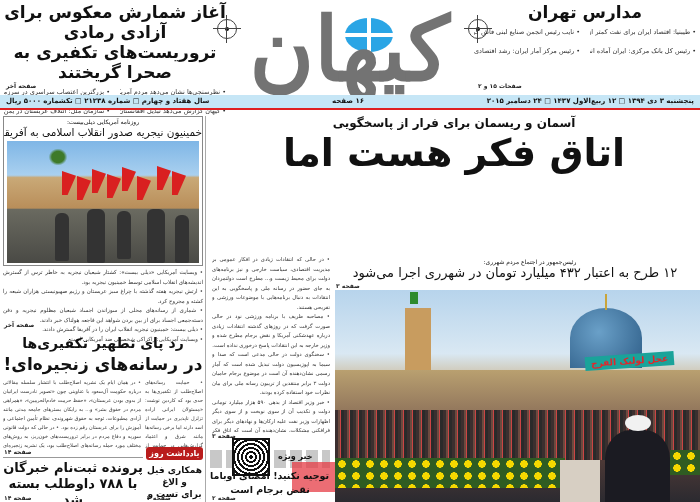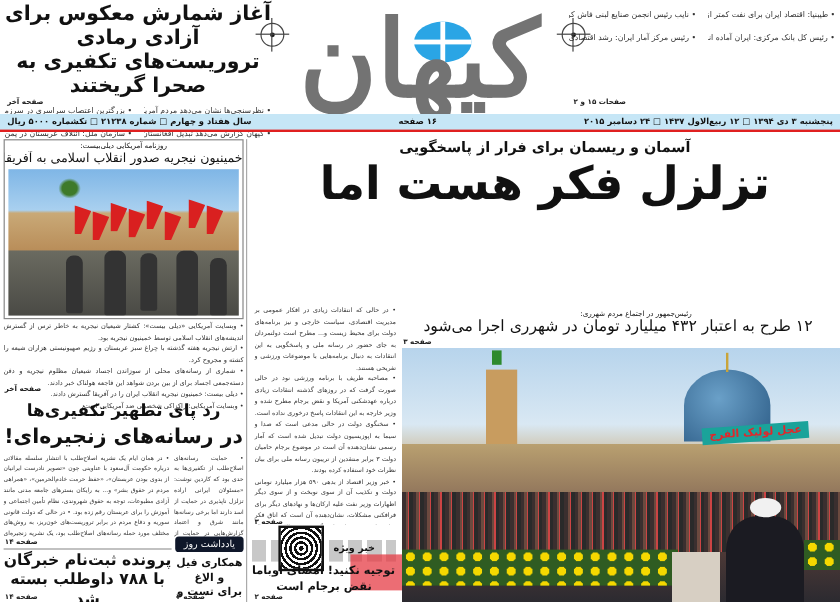--- a/index.html
+++ b/index.html
@@ -25,21 +25,21 @@
 .flag{position:absolute;width:14px;height:24px;background:#d92020;clip-path:polygon(0 0,100% 20%,40% 100%,0 100%)}
 .soldier{position:absolute;width:14px;height:48px;background:#333;border-radius:6px 6px 2px 2px}
 .photo2{background:linear-gradient(#b7d4ec 0%,#d9e8f3 30%,#c9b48f 45%,#8a6f55 60%,#563d38 75%,#2b2a30 100%);overflow:hidden}
 .dome{position:absolute;border-radius:50% 50% 0 0;background:radial-gradient(circle at 40% 40%,#6aa0c8,#2e5e88)}
 .banner{position:absolute;background:#1aa39a;color:#e3262a;font-size:9px;font-weight:bold;padding:2px 6px;transform:rotate(-4deg)}
 .crowd{position:absolute;background:repeating-linear-gradient(90deg,#3b2f2f 0 3px,#6b4a3f 3px 5px,#c44 5px 6px,#2a2a2a 6px 9px)}
 .flowers{position:absolute;background:radial-gradient(circle,#f5d800 40%,transparent 42%) 0 0/14px 12px,#2f5c22}
 .cleric{position:absolute;background:#1b1b22;border-radius:40% 40% 0 0}
 .turban{position:absolute;background:#f1f1f1;border-radius:50%}
 .podium{position:absolute;background:#d7cfc3}
-.day-badge{background:#0f172a;color:#fff;font-size:8px;font-weight:normal;text-align:center;border-radius:3px;line-height:13px}
+.day-badge{background:#b91c1c;color:#fff;font-size:8px;font-weight:bold;text-align:center;border-radius:3px;line-height:13px}
 .spiral{width:38px;height:38px;background:repeating-radial-gradient(circle,#111 0 2px,#fff 2px 4px);border:2px solid #111}
 .red-overlay{background:rgba(230,60,70,.75)}
 </style>
 </head>
 <body>
 
 <div class="abs" style="top:0;left:0;width:700px;height:95px;">
 
   <div class="abs" style="left:4px;top:2px;width:222px;">
     <div class="side-head">آغاز شمارش معکوس برای آزادی رمادی</div>
@@ -61,20 +61,21 @@
     <div class="globe" style="left:95px;top:18px"></div>
     <div class="masthead-title" style="position:absolute;top:4px;left:0;width:200px">کیهان</div>
   </div>
 
   <div class="target" style="left:468px;top:19px">
       <span class="h"></span>
       <span class="v"></span>
     </div>
 
   <div class="abs" style="left:474px;top:2px;width:222px;">
+    <div class="side-head">مدارس تهران</div>
     <div class="bullets" style="margin-top:4px;height:38px;overflow:hidden">
       <div style="white-space:nowrap;overflow:hidden">• طیبنیا: اقتصاد ایران برای نفت کمتر از ۳۰ دلار هم آماده است.</div>
       <div style="white-space:nowrap;overflow:hidden">• نایب رئیس انجمن صنایع لبنی فاش کرد پشت پرده اصرار عجیب دولت برای گرانی لبنیات.</div>
       <div style="white-space:nowrap;overflow:hidden">• رئیس کل بانک مرکزی: ایران آماده انجام مبادلات تجاری به ریال با روسیه است.</div>
       <div style="white-space:nowrap;overflow:hidden">• رئیس مرکز آمار ایران: رشد اقتصادی ۹۳ را اعلام نکردیم تا تشنت نشود!</div>
     </div>
     <div class="pg abs" style="left:4px;top:80px">صفحات ۱۵ و ۲</div>
   </div>
 </div>
 
@@ -131,21 +132,21 @@
 <div class="abs" style="left:146px;top:447px;width:57px;">
   <div class="day-badge">یادداشت روز</div>
   <div style="font-size:9px;font-weight:bold;text-align:center;margin-top:4px;line-height:12px">همکاری فیل و الاغ</div>
   <div style="font-size:9px;font-weight:bold;text-align:center;line-height:12px">برای تست و تحقیر!</div>
 </div>
 <div class="pg abs" style="left:147px;top:494px">صفحه ۲</div>
 <div class="abs" style="left:205px;top:116px;width:1px;height:386px;background:#aaa"></div>
 
 <div class="abs" style="left:208px;top:112px;width:492px;">
   <div class="kicker" style="margin-top:4px">آسمان و ریسمان برای فرار از پاسخگویی</div>
-  <div class="lead" style="font-size:38px;line-height:46px">تزلزل فکر هست اما</div>
+  <div class="lead" style="font-size:38px;line-height:46px">اتاق فکر هست اما</div>
 </div>
 
 <div class="abs body-text" style="left:212px;top:255px;width:118px;height:182px;overflow:hidden;font-size:5.3px;line-height:9.5px">
   <div>• در حالی که انتقادات زیادی در افکار عمومی بر مدیریت اقتصادی، سیاست خارجی و نیز برنامه‌های دولت برای محیط زیست و... مطرح است دولتمردان به جای حضور در رسانه ملی و پاسخگویی به این انتقادات به دنبال برنامه‌هایی با موضوعات ورزشی و تفریحی هستند.</div>
   <div>• مصاحبه ظریف با برنامه ورزشی نود در حالی صورت گرفت که در روزهای گذشته انتقادات زیادی درباره عهدشکنی آمریکا و نقض برجام مطرح شده و وزیر خارجه به این انتقادات پاسخ درخوری نداده است.</div>
   <div>• سخنگوی دولت در حالی مدعی است که صدا و سیما به اپوزیسیون دولت تبدیل شده است که آمار رسمی نشان‌دهنده آن است در موضوع برجام حامیان دولت ۳ برابر منتقدین از تریبون رسانه ملی برای بیان نظرات خود استفاده کرده بودند.</div>
   <div>• خبر وزیر اقتصاد از بدهی ۵۹۰ هزار میلیارد تومانی دولت و تکذیب آن از سوی نوبخت و از سوی دیگر اظهارات وزیر نفت علیه ارکان‌ها و نهادهای دیگر برای فرافکنی مشکلات، نشان‌دهنده آن است که اتاق فکر دولت یازدهم به جای پاسخگویی به سوالات به دنبال جنجال آفرینی است.</div>
 
 </div>
 <div class="pg abs" style="left:212px;top:432px">صفحه ۳</div>

